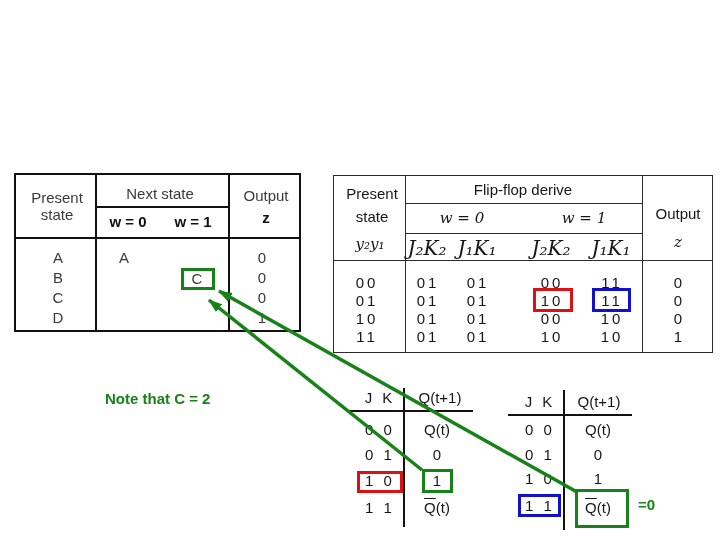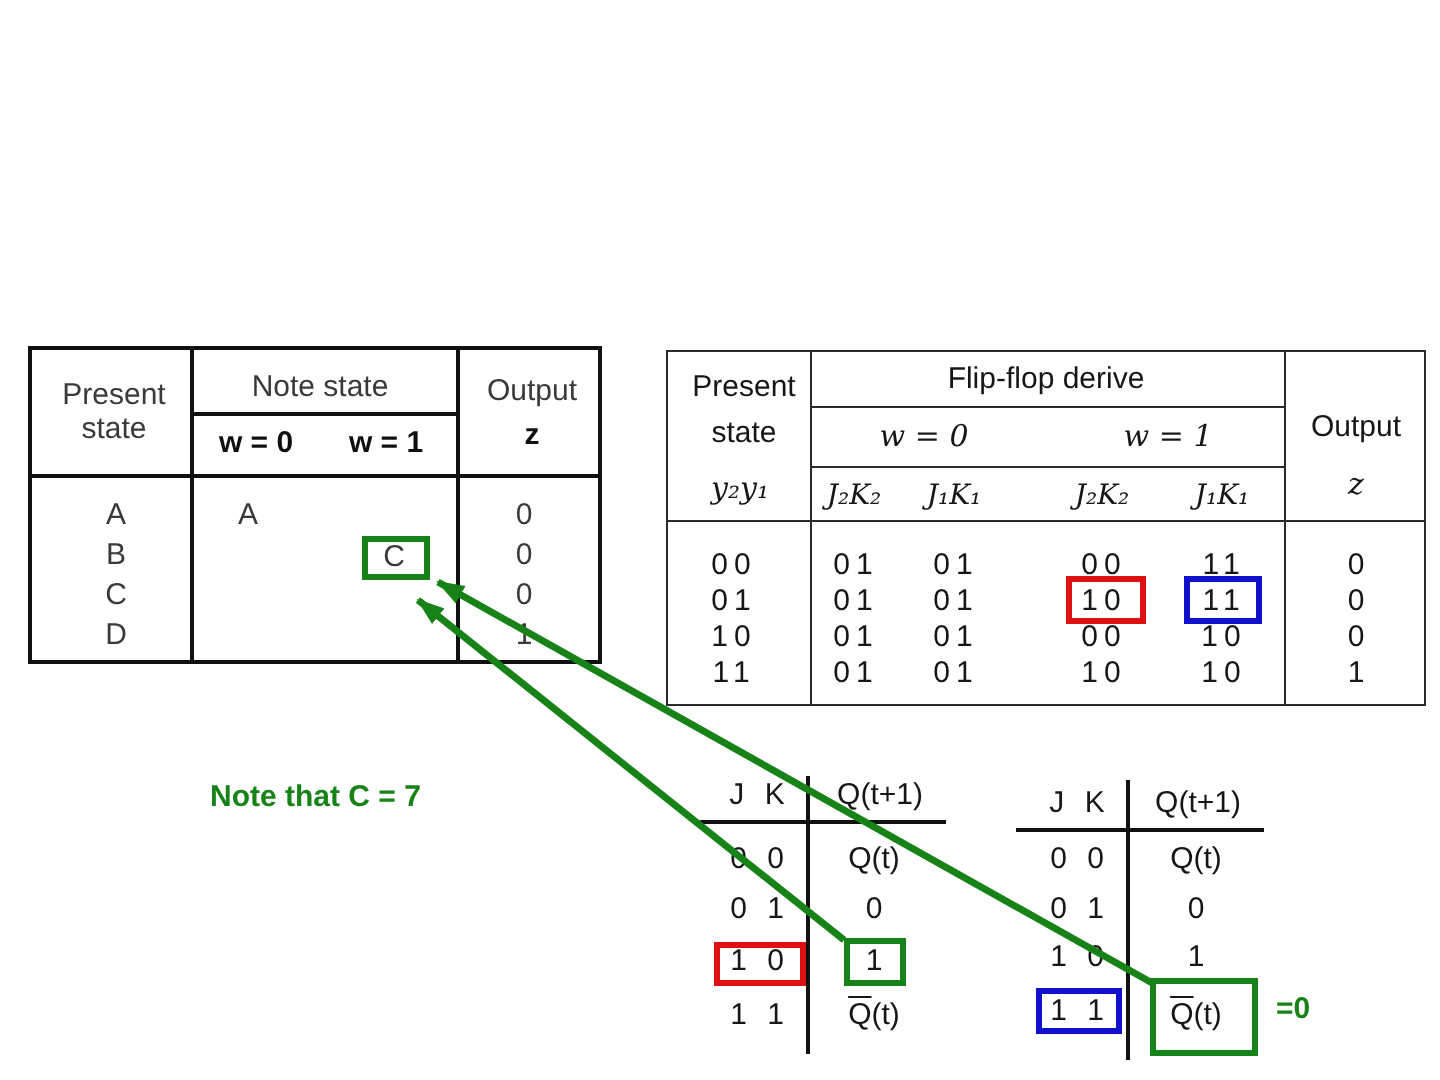--- a/index.html
+++ b/index.html
@@ -9,21 +9,21 @@
     font-family:"Liberation Sans","DejaVu Sans",sans-serif; overflow:hidden;
   }
   
   .cx { position:absolute; transform:translateX(-50%); white-space:nowrap;
         line-height:18px; font-size:15px; color:#3a3a3a; }
   .lx { position:absolute; white-space:nowrap; line-height:18px; font-size:15px; }
   .b  { font-weight:bold; color:#101010; }
   .rt { color:#161616; }
   .it { font-family:"DejaVu Serif","Liberation Serif",serif; font-style:italic; }
   .sp { letter-spacing:3px; }
-  .sm { font-size:14px; }
+  .sm { font-size:20px; }
   .ov { text-decoration:overline; }
   
   .ln  { position:absolute; background:#111; }
   .tl  { position:absolute; background:#2b2b2b; }
   
   .gbox,.rbox,.bbox { position:absolute; box-sizing:border-box; background:transparent; }
   .gbox { border:3px solid var(--green); }
   .rbox { border:3px solid var(--red); }
   .bbox { border:3px solid var(--blue); }
   .green-text { color:var(--green); font-weight:bold; }
@@ -43,21 +43,21 @@
     <div class="ln" style="left:14px;top:330px;width:287px;height:2px"></div>
     <div class="ln" style="left:14px;top:173px;width:2px;height:159px"></div>
     <div class="ln" style="left:299px;top:173px;width:2px;height:159px"></div>
     <div class="ln" style="left:95px;top:173px;width:2px;height:159px"></div>
     <div class="ln" style="left:228px;top:173px;width:2px;height:159px"></div>
     <div class="ln" style="left:95px;top:206px;width:135px;height:2px"></div>
     <div class="ln" style="left:14px;top:237px;width:287px;height:2px"></div>
 
     <span class="cx" style="left:57px;top:189px">Present</span>
     <span class="cx" style="left:57px;top:206px">state</span>
-    <span class="cx" style="left:160px;top:185px">Note state</span>
+    <span class="cx" style="left:160px;top:185px">Next state</span>
     <span class="cx b" style="left:128px;top:213px">w = 0</span>
     <span class="cx b" style="left:193px;top:213px">w = 1</span>
     <span class="cx" style="left:266px;top:187px">Output</span>
     <span class="cx b" style="left:266px;top:209px">z</span>
 
     <span class="cx" style="left:58px;top:249px">A</span>
     <span class="cx" style="left:58px;top:269px">B</span>
     <span class="cx" style="left:58px;top:289px">C</span>
     <span class="cx" style="left:58px;top:309px">D</span>
 
@@ -122,21 +122,21 @@
     <span class="cx rt sp" style="left:428px;top:328px">01</span>
     <span class="cx rt sp" style="left:478px;top:328px">01</span>
     <span class="cx rt sp" style="left:552px;top:328px">10</span>
     <span class="cx rt sp" style="left:612px;top:328px">10</span>
     <span class="cx rt" style="left:678px;top:328px">1</span>
 
     <div class="rbox" style="left:533px;top:288px;width:40px;height:24px"></div>
     <div class="bbox" style="left:592px;top:288px;width:39px;height:24px"></div>
   </div>
 
-  <span class="lx green-text" style="left:105px;top:390px">Note that C = 7</span>
+  <span class="lx green-text" style="left:105px;top:390px">Note that C = 2</span>
 
   <div>
     <div class="ln" style="left:403px;top:388px;width:2px;height:139px"></div>
     <div class="ln" style="left:350px;top:410px;width:123px;height:2px"></div>
     <span class="cx rt sp" style="left:380px;top:389px">J K</span>
     <span class="cx rt" style="left:440px;top:389px">Q(t+1)</span>
     <span class="cx rt sp" style="left:380px;top:421px">0 0</span>
     <span class="cx rt" style="left:437px;top:421px">Q(t)</span>
     <span class="cx rt sp" style="left:380px;top:446px">0 1</span>
     <span class="cx rt" style="left:437px;top:446px">0</span>

